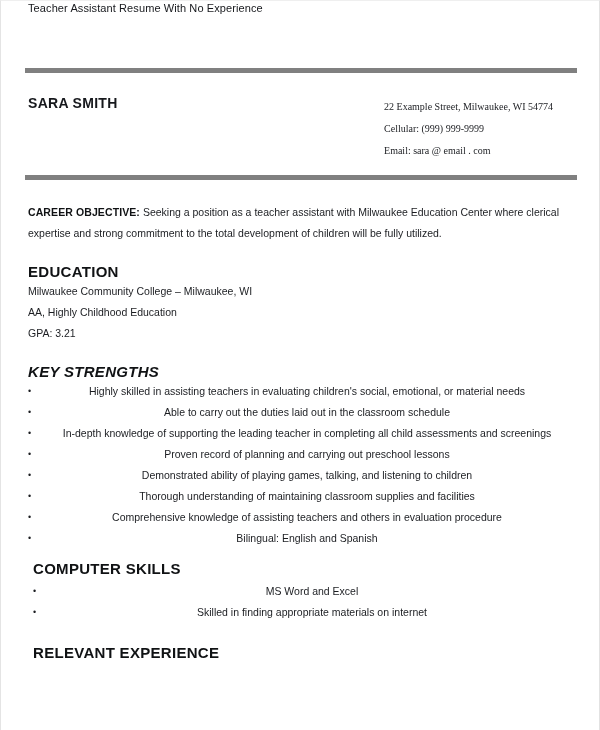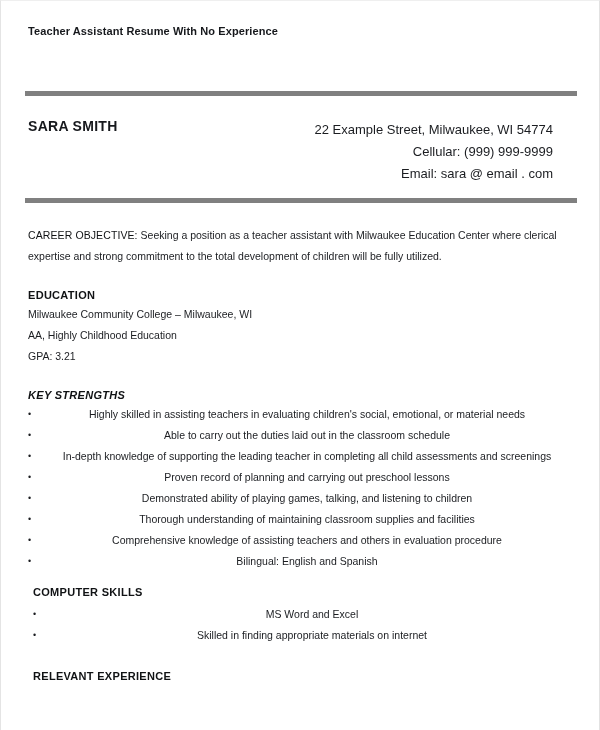--- a/index.html
+++ b/index.html
@@ -20,24 +20,23 @@
     border-left: 1px solid #e4e4e4;
     border-right: 1px solid #e2e2e2;
     border-top: 1px solid #efefef;
     overflow: hidden;
   }
   .inner {
     padding: 0 24px 0 27px;
   }
   .doc-title {
     font-size: 11px;
-    font-weight: bold;
+    font-weight: normal;
     color: #16181c;
     letter-spacing: 0.1px;
-    padding-top: 23px;
     line-height: 14px;
   }
   .rule {
     height: 5px;
     background: #808080;
     margin-left: -3px;
     width: 552px;
   }
   .rule-top {
     margin-top: 53px;
@@ -52,46 +51,47 @@
     margin-top: 23px;
   }
   .person-name {
     font-size: 14px;
     font-weight: bold;
     color: #16181c;
     letter-spacing: 0.3px;
     line-height: 15px;
   }
   .contact-block {
-    text-align: right;
-    font-size: 13px;
+    text-align: left;
+    font-size: 10px;
     color: #1b1d21;
     line-height: 22px;
     padding-right: 22px;
+    font-family: Liberation Serif, serif;
   }
   .contact-line {
     white-space: nowrap;
   }
   .section {
     margin-top: 0;
   }
   .objective {
     margin-top: 22px;
     font-size: 10.5px;
     color: #1b1d21;
     line-height: 21px;
     width: 548px;
   }
   .objective b {
-    font-weight: normal;
+    font-weight: bold;
     color: #101214;
     letter-spacing: 0.1px;
   }
   .sec-heading {
-    font-size: 11px;
+    font-size: 15px;
     font-weight: bold;
     color: #101214;
     letter-spacing: 0.3px;
     line-height: 18px;
   }
   .edu-head { margin-top: 19px; }
   .edu-line {
     font-size: 10.5px;
     color: #1b1d21;
     line-height: 21px;

